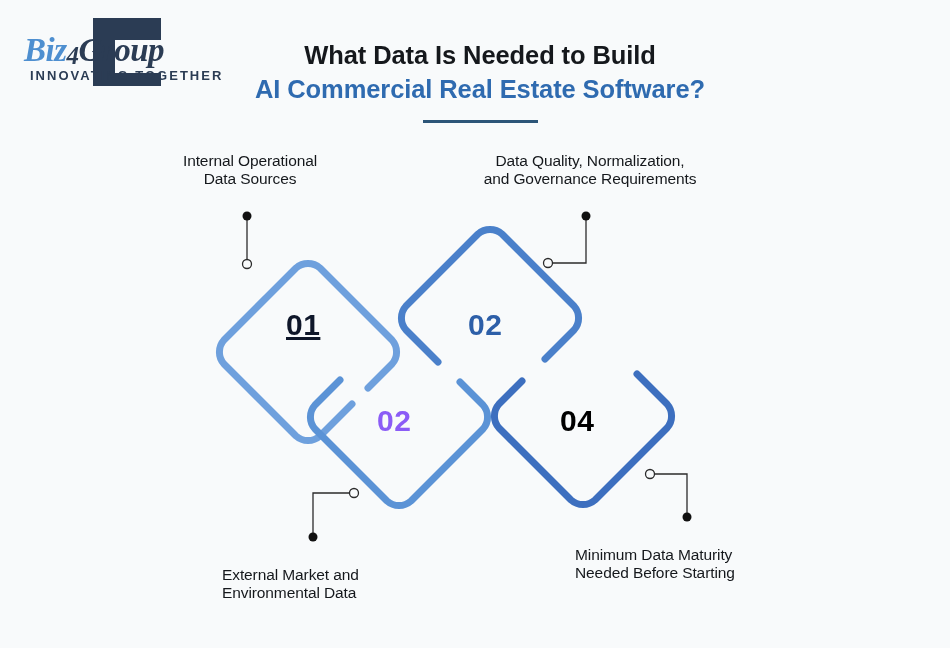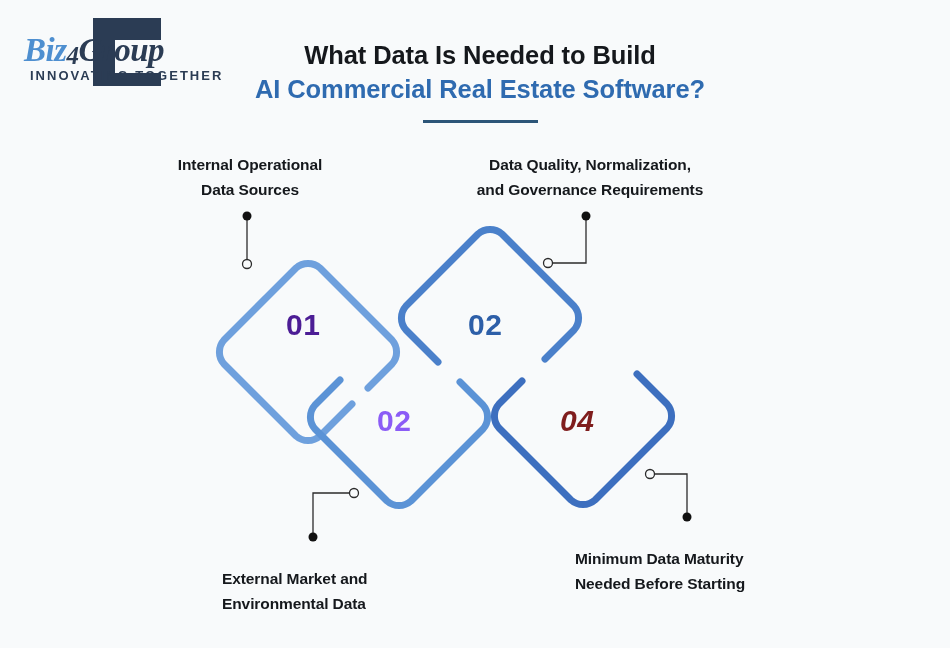--- a/index.html
+++ b/index.html
@@ -111,23 +111,23 @@
     left: 0;
     top: 0;
     width: 950px;
     height: 648px;
   }
 
   
   .label {
     position: absolute;
     font-size: 15.5px;
-    font-weight: bold;
+    font-weight: normal;
     color: #15181c;
-    line-height: 25px;
+    line-height: 18px;
     letter-spacing: -0.1px;
     white-space: pre-line;
   }
   #label-01 { left: 150px; top: 152px; width: 200px; text-align: center; }
   #label-03 { left: 445px; top: 152px; width: 290px; text-align: center; }
   #label-02 { left: 222px; top: 566px; width: 240px; text-align: left; }
   #label-04 { left: 575px; top: 546px; width: 240px; }
 
   .num {
     position: absolute;
@@ -213,24 +213,24 @@
       <circle class="conn-dot-hollow" cx="548" cy="263" r="4.5" fill="#f8fafb" stroke="#2b2b2b" stroke-width="1.3"></circle>
     </g>
 
     <g>
       <polyline class="conn-line" points="653,474 687,474 687,514" stroke="#2b2b2b" stroke-width="1.3" fill="none"></polyline>
       <circle class="conn-dot-hollow" cx="650" cy="474" r="4.5" fill="#f8fafb" stroke="#2b2b2b" stroke-width="1.3"></circle>
       <circle class="conn-dot-filled" cx="687" cy="517" r="4.5" fill="#111111"></circle>
     </g>
   </svg>
 
-  <div class="num" style="left: 286px; top: 308px; color: #4c1d95;">01</div>
+  <div class="num" style="left: 286px; top: 308px; color: #0f172a; text-decoration: underline;">01</div>
   <div class="num" style="left: 377px; top: 404px; color: #8b5cf6;">02</div>
   <div class="num" style="left: 468px; top: 308px; color: rgb(45, 95, 168);">02</div>
-  <div class="num" style="left: 560px; top: 404px; color: #7f1d1d; font-style: italic;">04</div>
+  <div class="num" style="left: 560px; top: 404px; color: #000000;">04</div>
 
   <div class="label" id="label-01">Internal Operational
 Data Sources</div>
   <div class="label" id="label-02">External Market and
 Environmental Data</div>
   <div class="label" id="label-03">Data Quality, Normalization,
 and Governance Requirements</div>
   <div class="label" id="label-04">Minimum Data Maturity
 Needed Before Starting</div>
 

